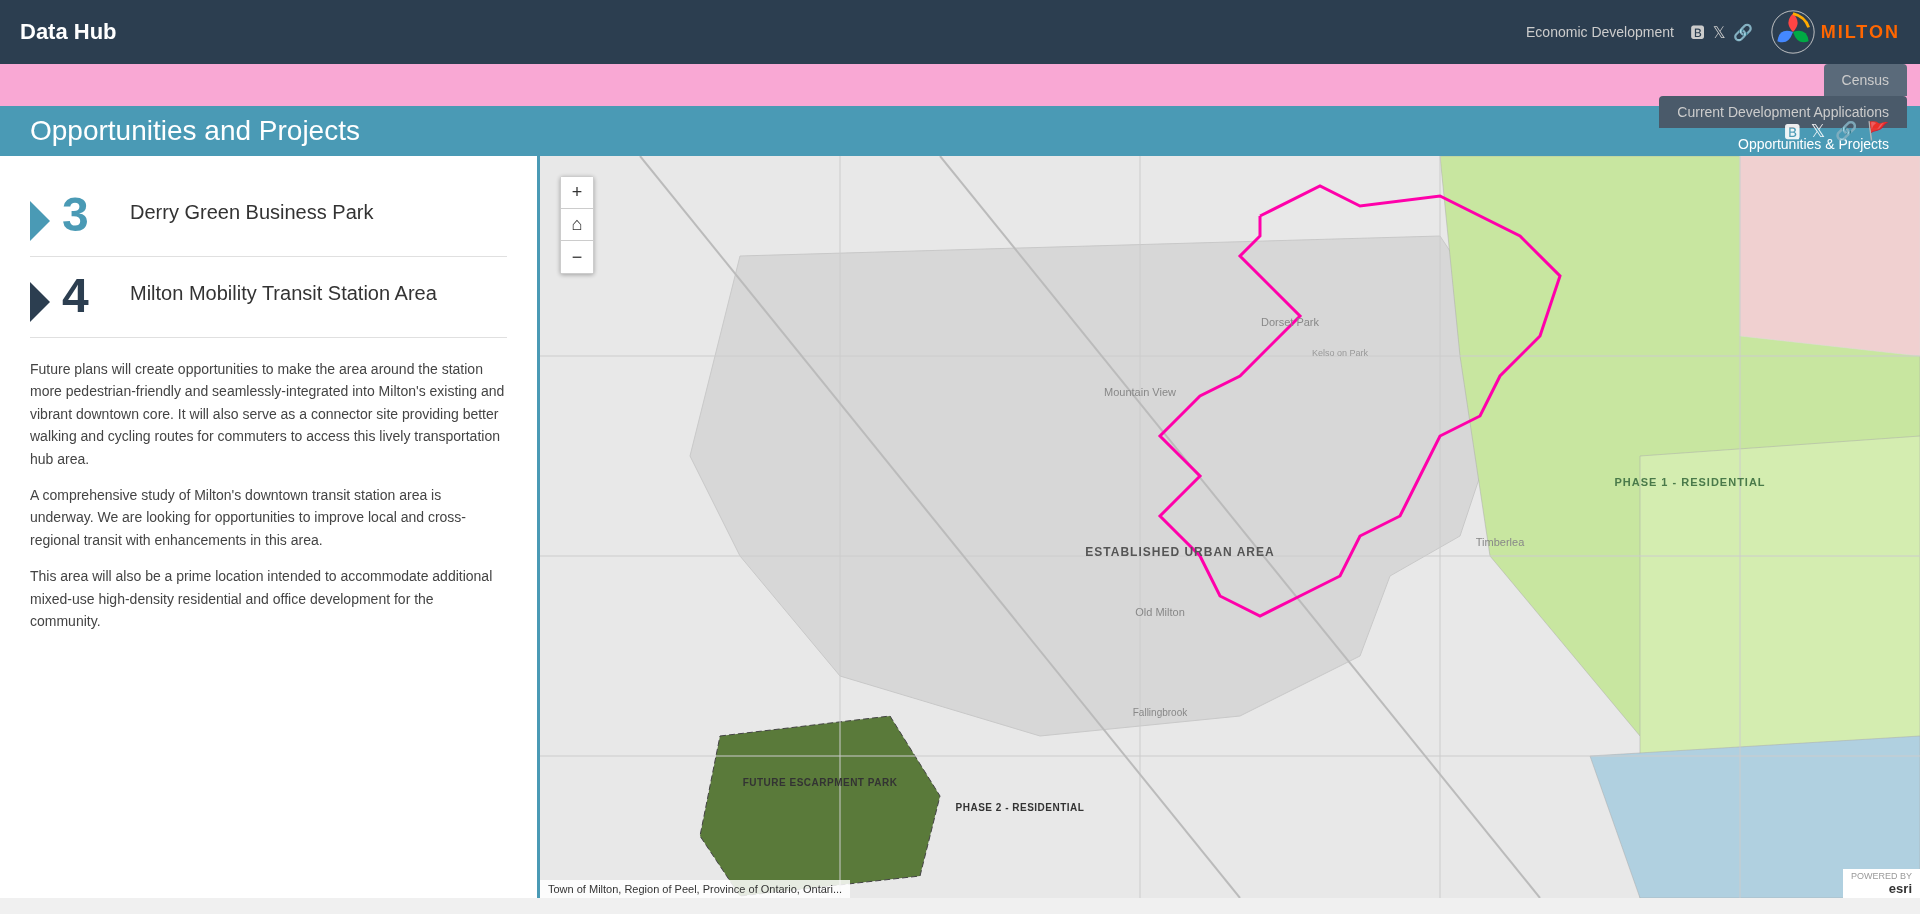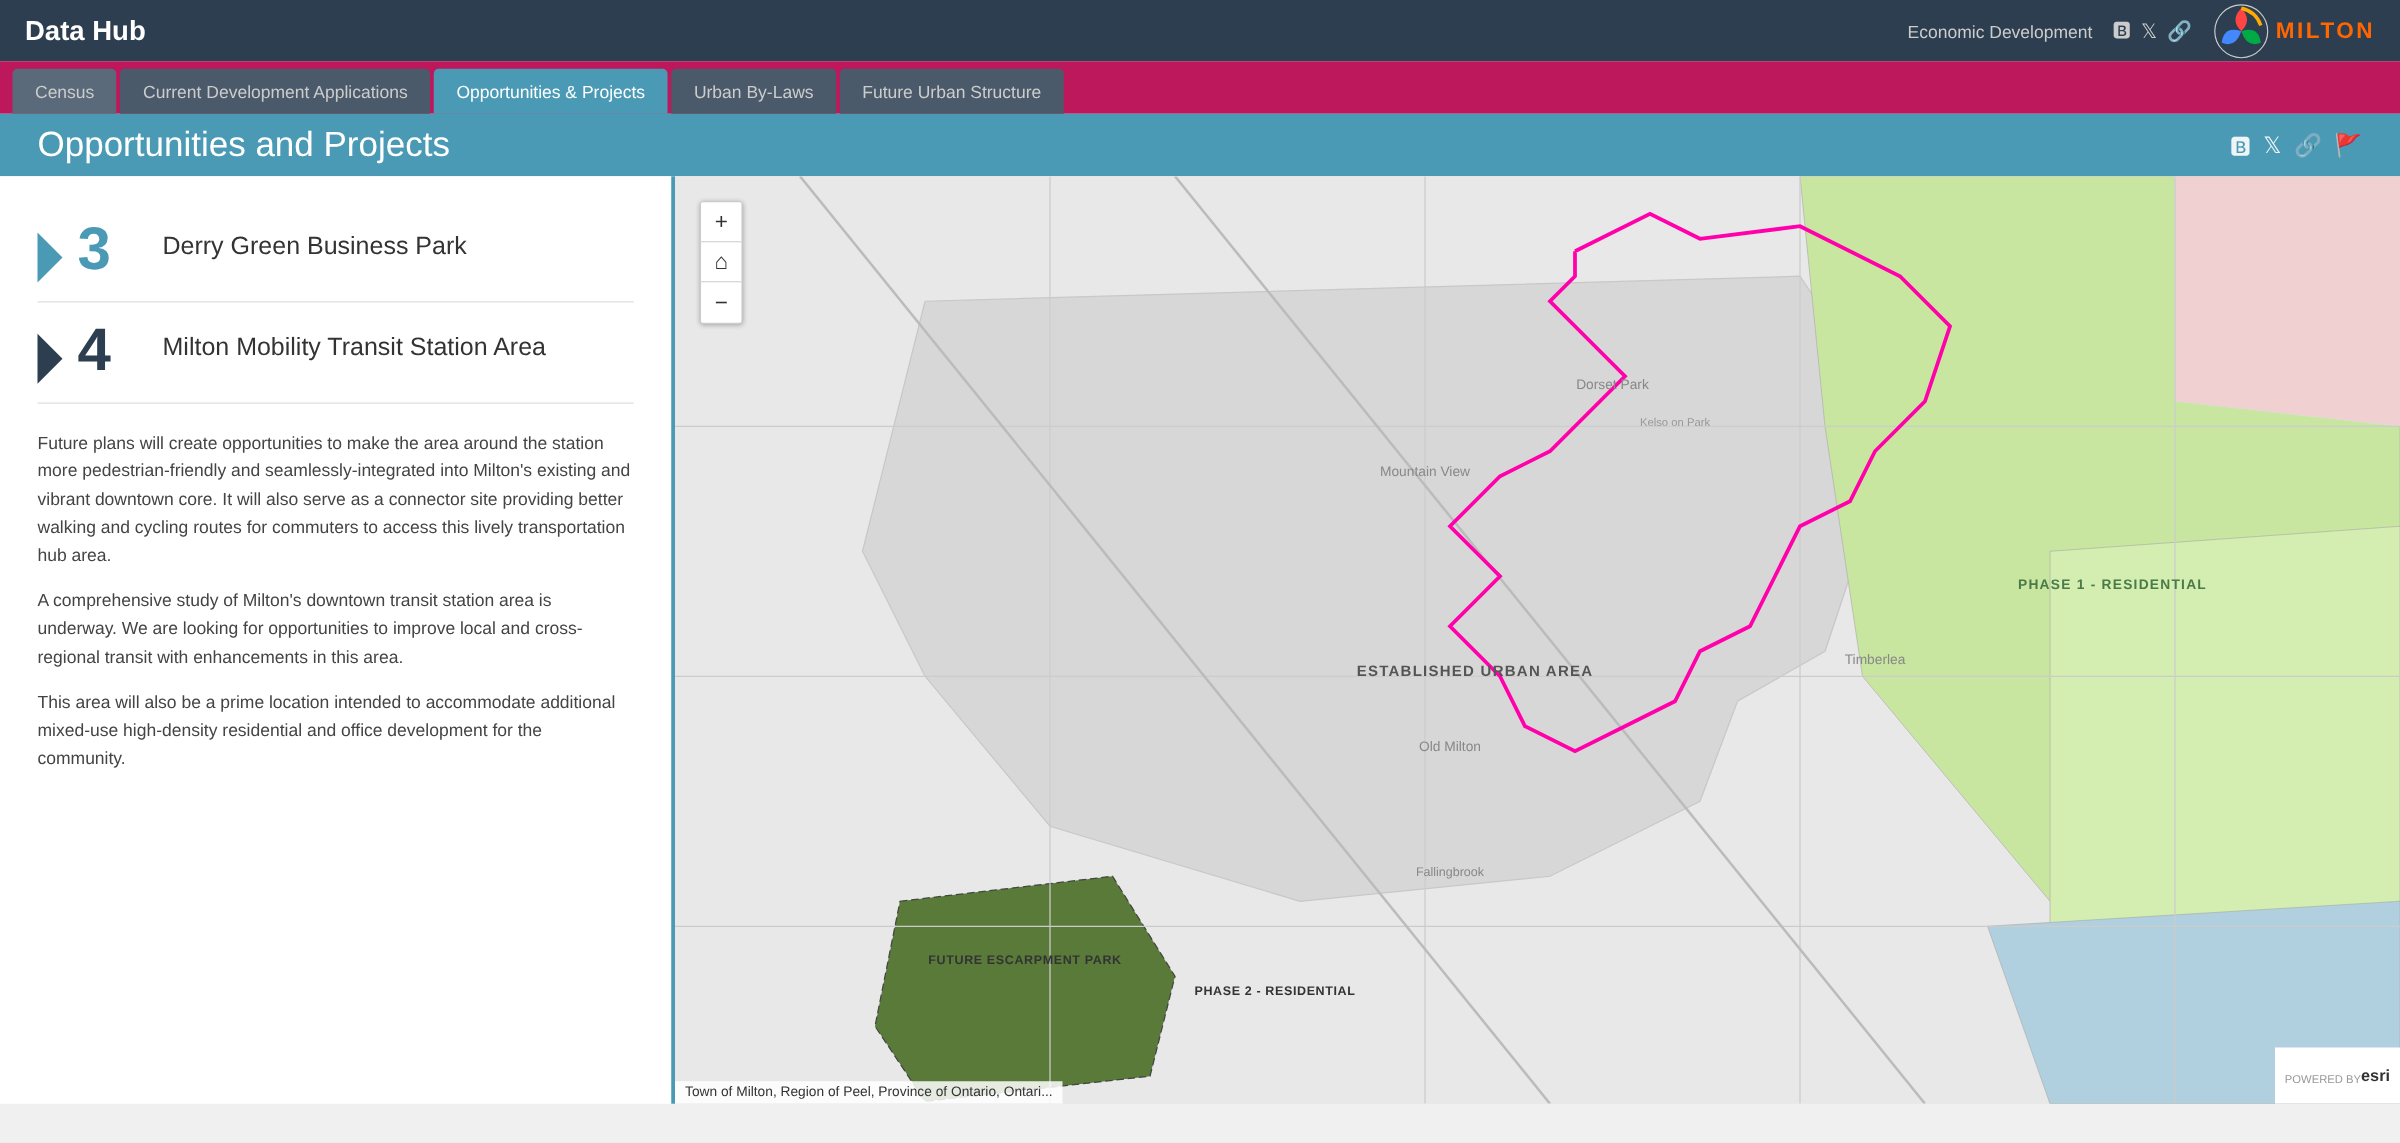--- a/index.html
+++ b/index.html
@@ -5,21 +5,21 @@
     * { margin: 0; padding: 0; box-sizing: border-box; }
     body { font-family: Arial, sans-serif; background: #f0f0f0; width: 1920px; min-height: 914px; overflow-x: hidden; }
 
     
     .header {
       background: #2c3e50;
       display: flex;
       align-items: center;
       justify-content: space-between;
       padding: 0 20px;
-      height: 49px;
+      height: 64px;
     }
     .header-title {
       color: white;
       font-size: 22px;
       font-weight: bold;
     }
     .header-right {
       display: flex;
       align-items: center;
       gap: 16px;
@@ -34,25 +34,26 @@
       align-items: center;
     }
     .header-icon {
       color: #ccc;
       font-size: 16px;
       cursor: pointer;
     }
 
     
     .nav-tabs {
-      background: #be185d;
+      background: #f9a8d4;
       display: flex;
       align-items: flex-end;
       padding: 0 10px;
       height: 42px;
+      flex-direction: column;
     }
     .nav-tab {
       padding: 8px 18px;
       font-size: 14px;
       color: #ccc;
       cursor: pointer;
       background: #4a5a6a;
       border-radius: 4px 4px 0 0;
       margin-right: 3px;
       white-space: nowrap;
@@ -215,25 +216,25 @@
       align-items: flex-end;
     }
     .map-attribution-text {
       background: rgba(255,255,255,0.85);
       padding: 3px 8px;
       font-size: 11px;
       color: #333;
     }
     .esri-badge {
       background: white;
-      padding: 15px 8px;
+      padding: 2px 8px;
       font-size: 11px;
       color: #666;
       display: flex;
-      flex-direction: row;
+      flex-direction: column;
       align-items: flex-end;
       text-align: right;
     }
     .esri-powered {
       font-size: 9px;
       color: #999;
     }
     .esri-logo {
       font-size: 13px;
       font-weight: bold;

